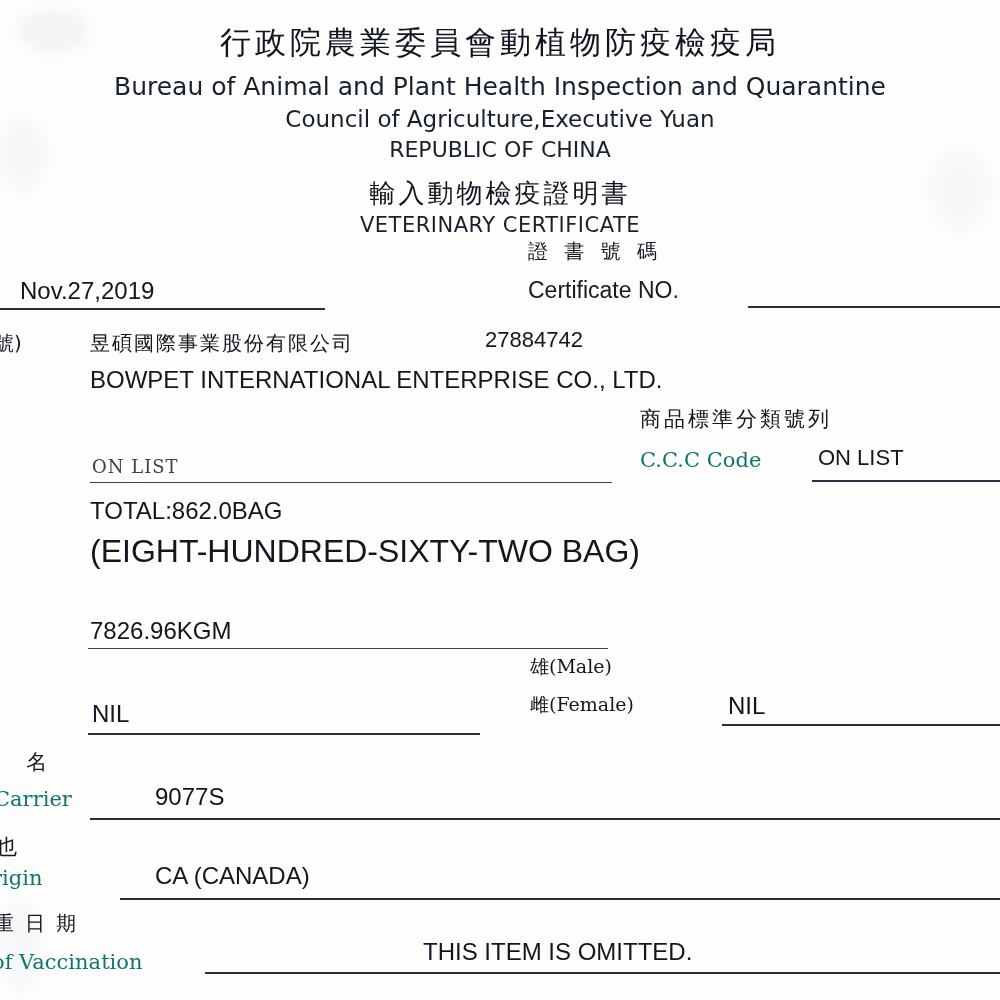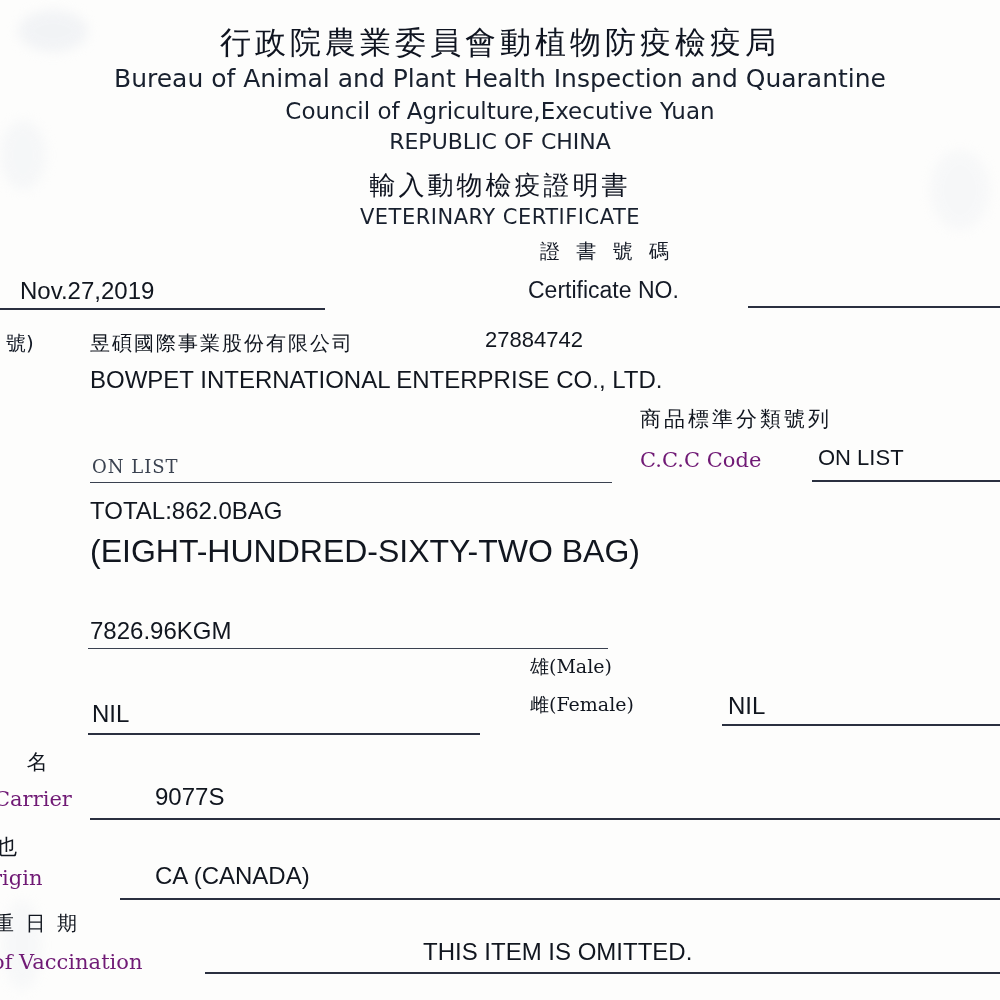--- a/index.html
+++ b/index.html
@@ -41,21 +41,21 @@
   }
   .cjk-title {
     font-size: 31px;
     letter-spacing: 4px;
     padding-top: 22px;
     color: #0f1420;
     font-family: "DejaVu Sans", sans-serif;
   }
   .en1 {
     font-size: 25px;
-    margin-top: 0;
+    margin-top: 8px;
     color: #18202e;
   }
   .en2 {
     font-size: 23px;
     margin-top: 5px;
     color: #18202e;
   }
   .en3 {
     font-size: 22px;
     margin-top: 5px;
@@ -75,26 +75,25 @@
     color: #18202e;
   }
 
   .row { position: absolute; }
   .lbl-cjk {
     font-family: "DejaVu Sans", sans-serif;
     font-size: 20px;
     letter-spacing: 5px;
     color: #141a26;
     white-space: nowrap;
-    margin-left: 12px;
   }
   .lbl-en {
     font-family: "DejaVu Serif", serif;
     font-size: 21px;
-    color: #701a75;
+    color: #0f766e;
     white-space: nowrap;
   }
   .lbl-en-sans {
     font-family: "Liberation Sans", sans-serif;
     font-size: 21px;
     color: #141a26;
     white-space: nowrap;
   }
   .val {
     font-family: "Liberation Sans", sans-serif;
@@ -103,21 +102,21 @@
     white-space: nowrap;
   }
   .val-serif {
     font-family: "DejaVu Serif", serif;
     font-size: 18px;
     color: #3a4250;
     letter-spacing: 1px;
     white-space: nowrap;
   }
   .val-cjk {
-    font-family: Liberation Sans, sans-serif;
+    font-family: Liberation Serif, serif;
     font-size: 20px;
     letter-spacing: 2px;
     color: #11161f;
     white-space: nowrap;
   }
   .rule {
     position: absolute;
     height: 0;
     border-bottom: 2px solid #2a3040;
   }

